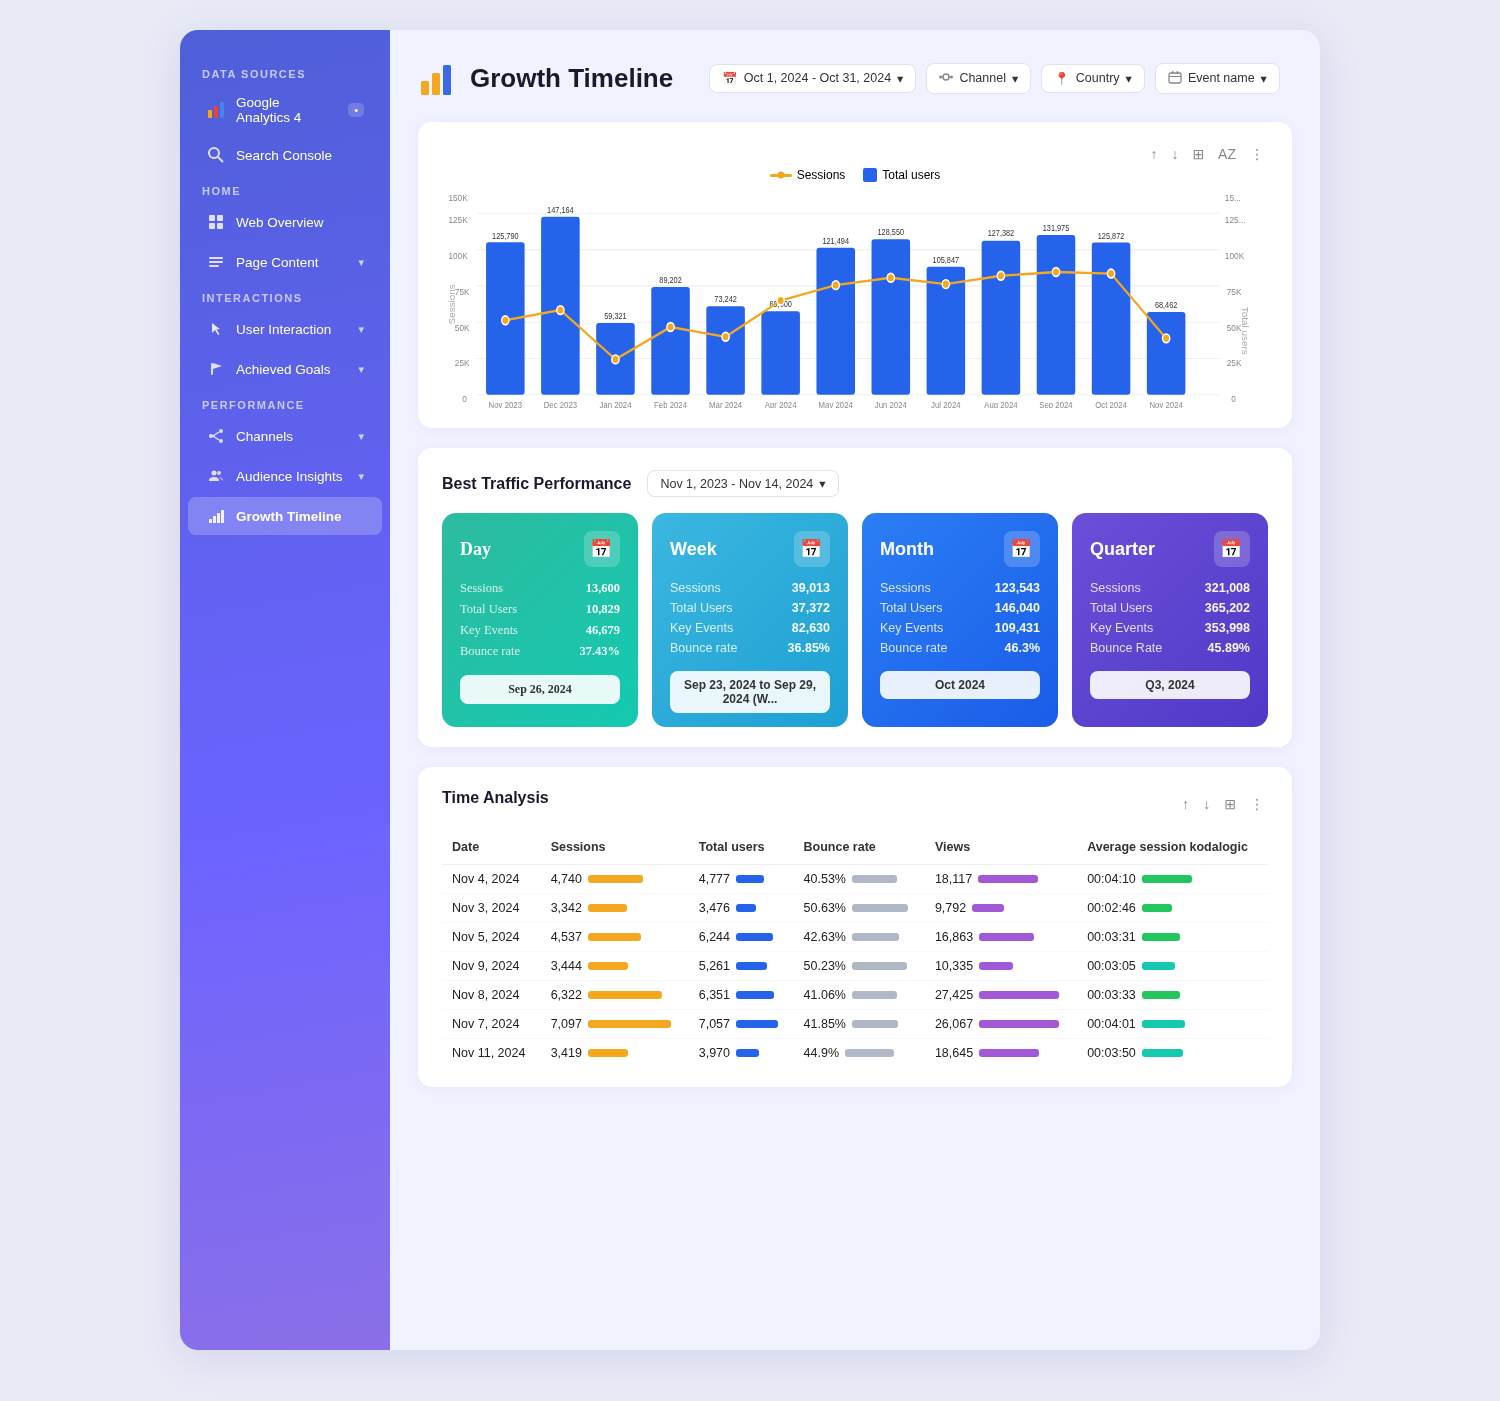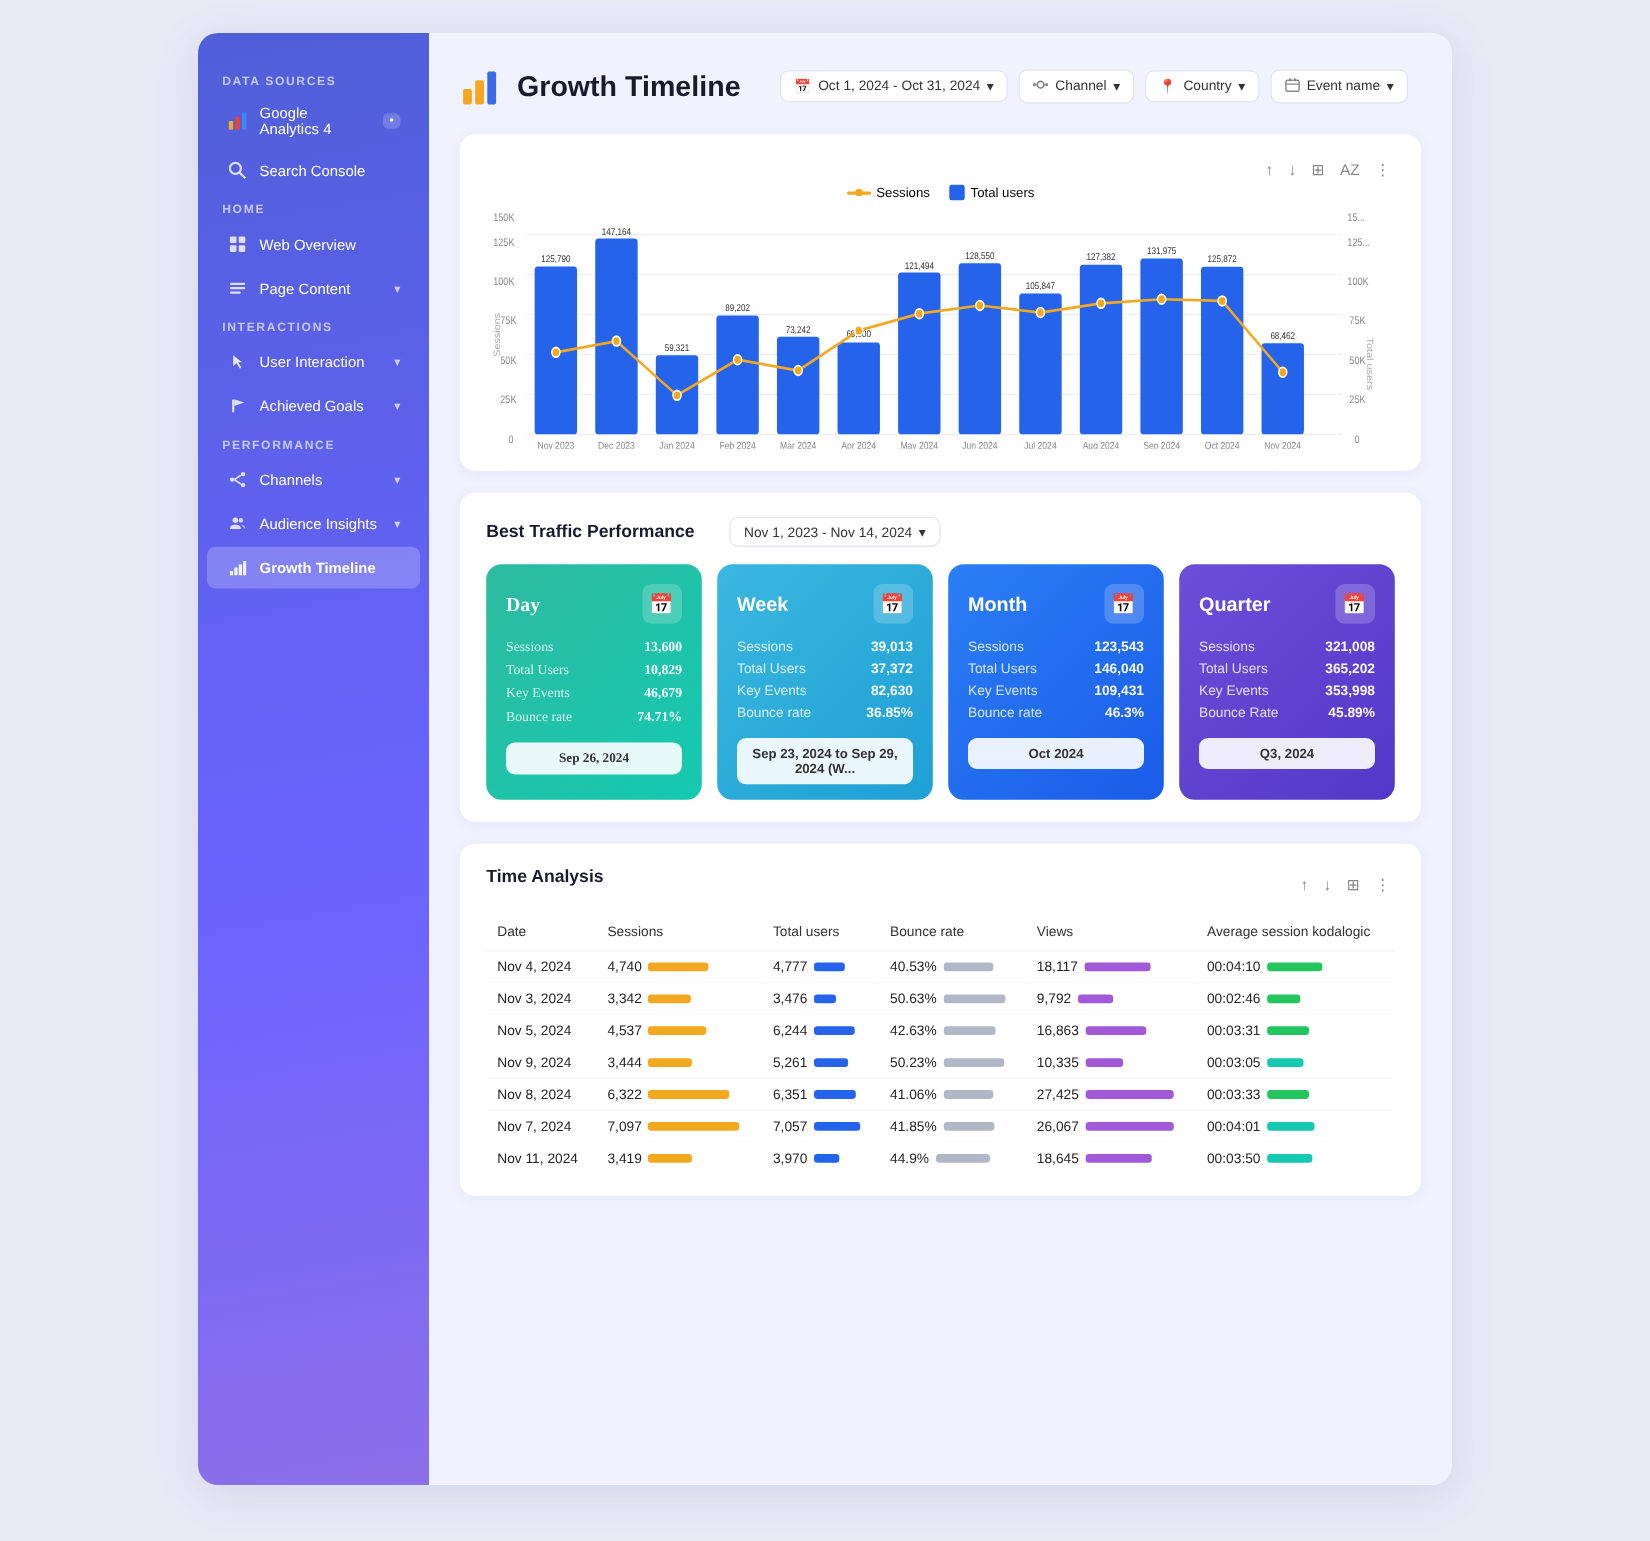--- a/index.html
+++ b/index.html
@@ -203,21 +203,21 @@
       height: 220px;
     }
     .chart-wrapper svg {
       width: 100%;
       height: 220px;
     }
     
     .traffic-header {
       display: flex;
       align-items: center;
-      gap: 32px;
+      gap: 16px;
       margin-bottom: 16px;
     }
     .traffic-title { font-size: 16px; font-weight: 700; color: #1a1a2e; }
     .traffic-date-pill {
       display: flex;
       align-items: center;
       gap: 6px;
       background: #fff;
       border: 1px solid #e0e0f0;
       border-radius: 8px;
@@ -291,21 +291,21 @@
     .table-wrapper {
       overflow: auto;
     }
     table {
       width: 100%;
       border-collapse: collapse;
       font-size: 12.5px;
     }
     th {
       text-align: left;
-      font-weight: 400;
+      font-weight: 700;
       color: #333;
       padding: 7px 10px 10px 10px;
       border-bottom: 1px solid #f0f0f0;
     }
     td {
       padding: 7px 10px;
       color: #222;
       border-bottom: 1px solid #f7f7fc;
       vertical-align: middle;
     }
@@ -631,21 +631,21 @@
           <div class="traffic-stat-row">
             <span class="traffic-stat-label">Total Users</span>
             <span class="traffic-stat-value">10,829</span>
           </div>
           <div class="traffic-stat-row">
             <span class="traffic-stat-label">Key Events</span>
             <span class="traffic-stat-value">46,679</span>
           </div>
           <div class="traffic-stat-row">
             <span class="traffic-stat-label">Bounce rate</span>
-            <span class="traffic-stat-value">74.71%</span>
+            <span class="traffic-stat-value">37.43%</span>
           </div>
           <div class="traffic-date-badge">Sep 26, 2024</div>
         </div>
 
         <div class="traffic-card week">
           <div class="traffic-card-header">
             <span class="traffic-card-title">Week</span>
             <div class="traffic-card-icon">📅</div>
           </div>
           <div class="traffic-stat-row">

